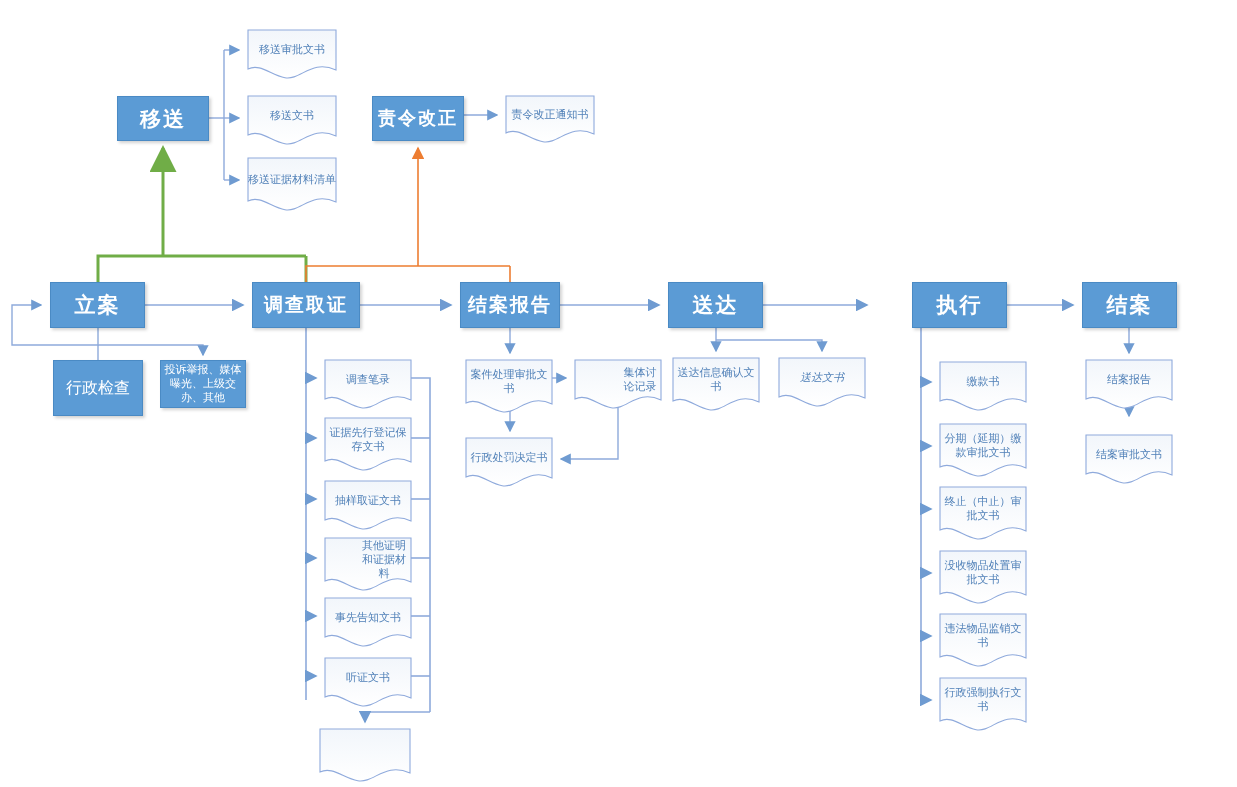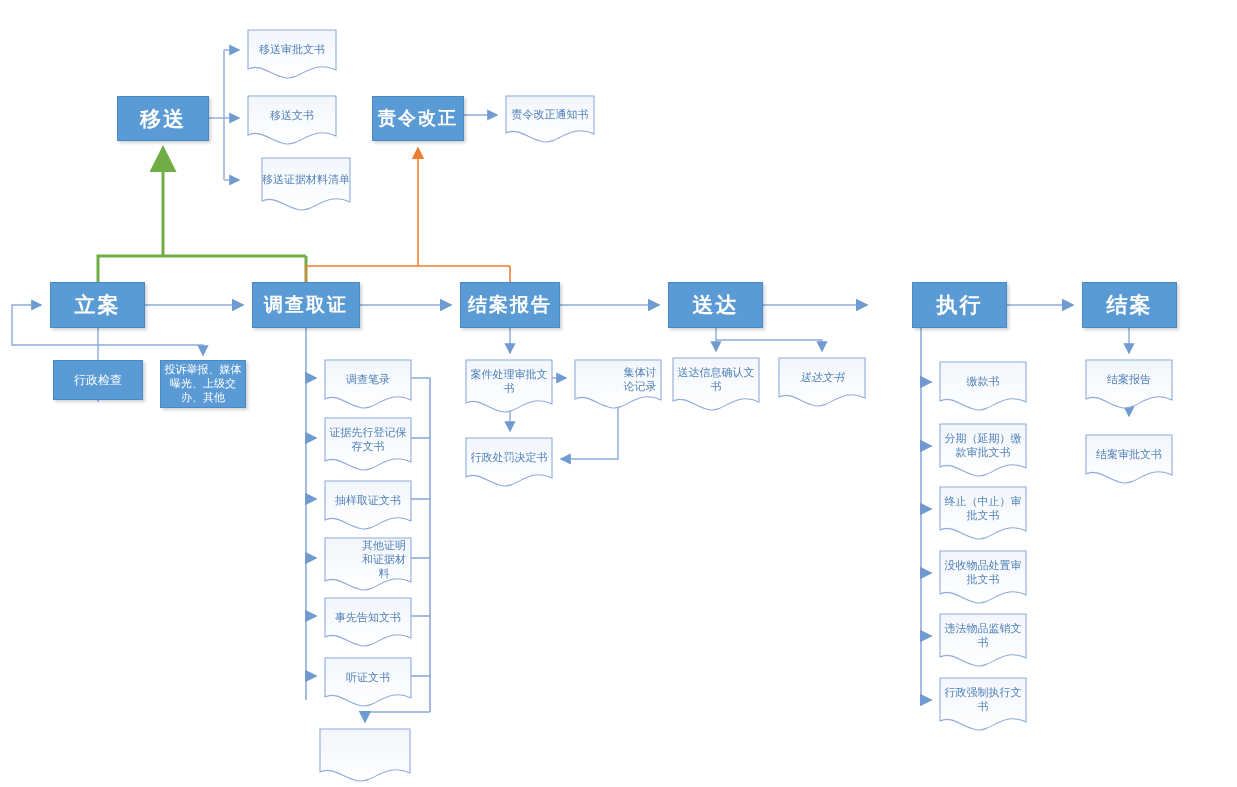--- a/index.html
+++ b/index.html
@@ -165,39 +165,39 @@
     </div>
     <div class="node stage" style="left: 1082px; top: 282px; width: 95px; height: 46px;">
       <span class="lbl" style="font-size: 21px;">结案</span>
     </div>
     <div class="node stage" style="left: 117px; top: 96px; width: 92px; height: 45px;">
       <span class="lbl" style="font-size: 21px;">移送</span>
     </div>
     <div class="node stage" style="left: 372px; top: 96px; width: 92px; height: 45px;">
       <span class="lbl" style="font-size: 18px;">责令改正</span>
     </div>
-    <div class="node bluebox" style="left: 53px; top: 360px; width: 90px; height: 40px; font-size: 12px;">
+    <div class="node bluebox" style="left: 53px; top: 360px; width: 90px; height: 56px; font-size: 16px;">
       <span>行政检查</span>
     </div>
     <div class="node bluebox" style="left: 160px; top: 360px; width: 86px; height: 48px; font-size: 11px;">
       <span>投诉举报、媒体曝光、上级交办、其他</span>
     </div>
     <div class="doc" style="left: 248px; top: 30px; width: 88px; height: 54px;">
       <svg width="88" height="54" viewBox="0 0 88 54">
         <path d="M0,0 L88,0 L88,40 C63.36,28.799999999999997 52.8,50.5 36.96,47.7 C22.880000000000003,45.25 12.32,33 0,38.95 Z" fill="url(#docgrad)" stroke="#8faadc" stroke-width="1.1"></path>
       </svg>
       <div class="txt" style="height: 40px;">移送审批文书</div>
     </div>
     <div class="doc" style="left: 248px; top: 96px; width: 88px; height: 54px;">
       <svg width="88" height="54" viewBox="0 0 88 54">
         <path d="M0,0 L88,0 L88,40 C63.36,28.799999999999997 52.8,50.5 36.96,47.7 C22.880000000000003,45.25 12.32,33 0,38.95 Z" fill="url(#docgrad)" stroke="#8faadc" stroke-width="1.1"></path>
       </svg>
       <div class="txt" style="height: 40px;">移送文书</div>
     </div>
-    <div class="doc" style="left: 248px; top: 158px; width: 88px; height: 58px; margin-left: 14px;">
+    <div class="doc" style="left: 248px; top: 158px; width: 88px; height: 58px;">
       <svg width="88" height="58" viewBox="0 0 88 58">
         <path d="M0,0 L88,0 L88,44 C63.36,32.8 52.8,54.5 36.96,51.7 C22.880000000000003,49.25 12.32,37 0,42.95 Z" fill="url(#docgrad)" stroke="#8faadc" stroke-width="1.1"></path>
       </svg>
       <div class="txt" style="height: 44px;">移送证据材料清单</div>
     </div>
     <div class="doc" style="left: 506px; top: 96px; width: 88px; height: 52px;">
       <svg width="88" height="52" viewBox="0 0 88 52">
         <path d="M0,0 L88,0 L88,38 C63.36,26.799999999999997 52.8,48.5 36.96,45.7 C22.880000000000003,43.25 12.32,31 0,36.95 Z" fill="url(#docgrad)" stroke="#8faadc" stroke-width="1.1"></path>
       </svg>
       <div class="txt" style="height: 38px;">责令改正通知书</div>

